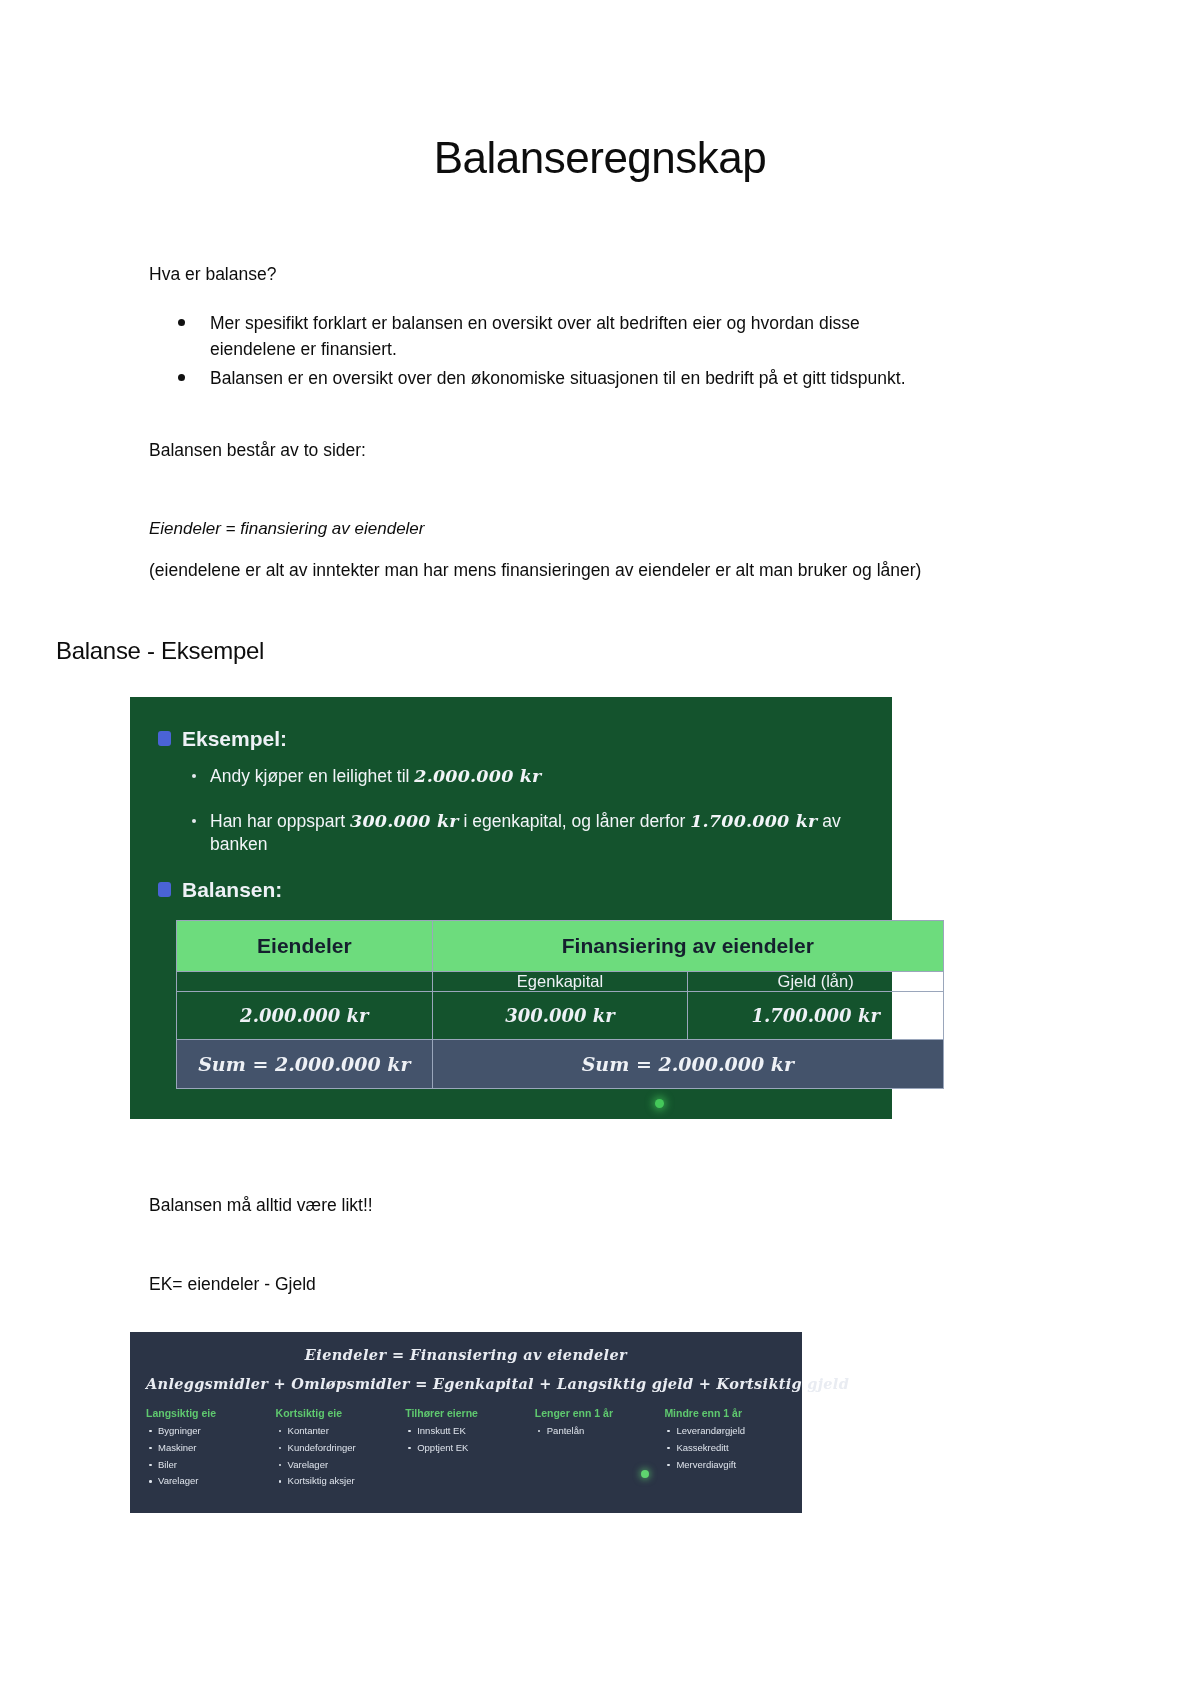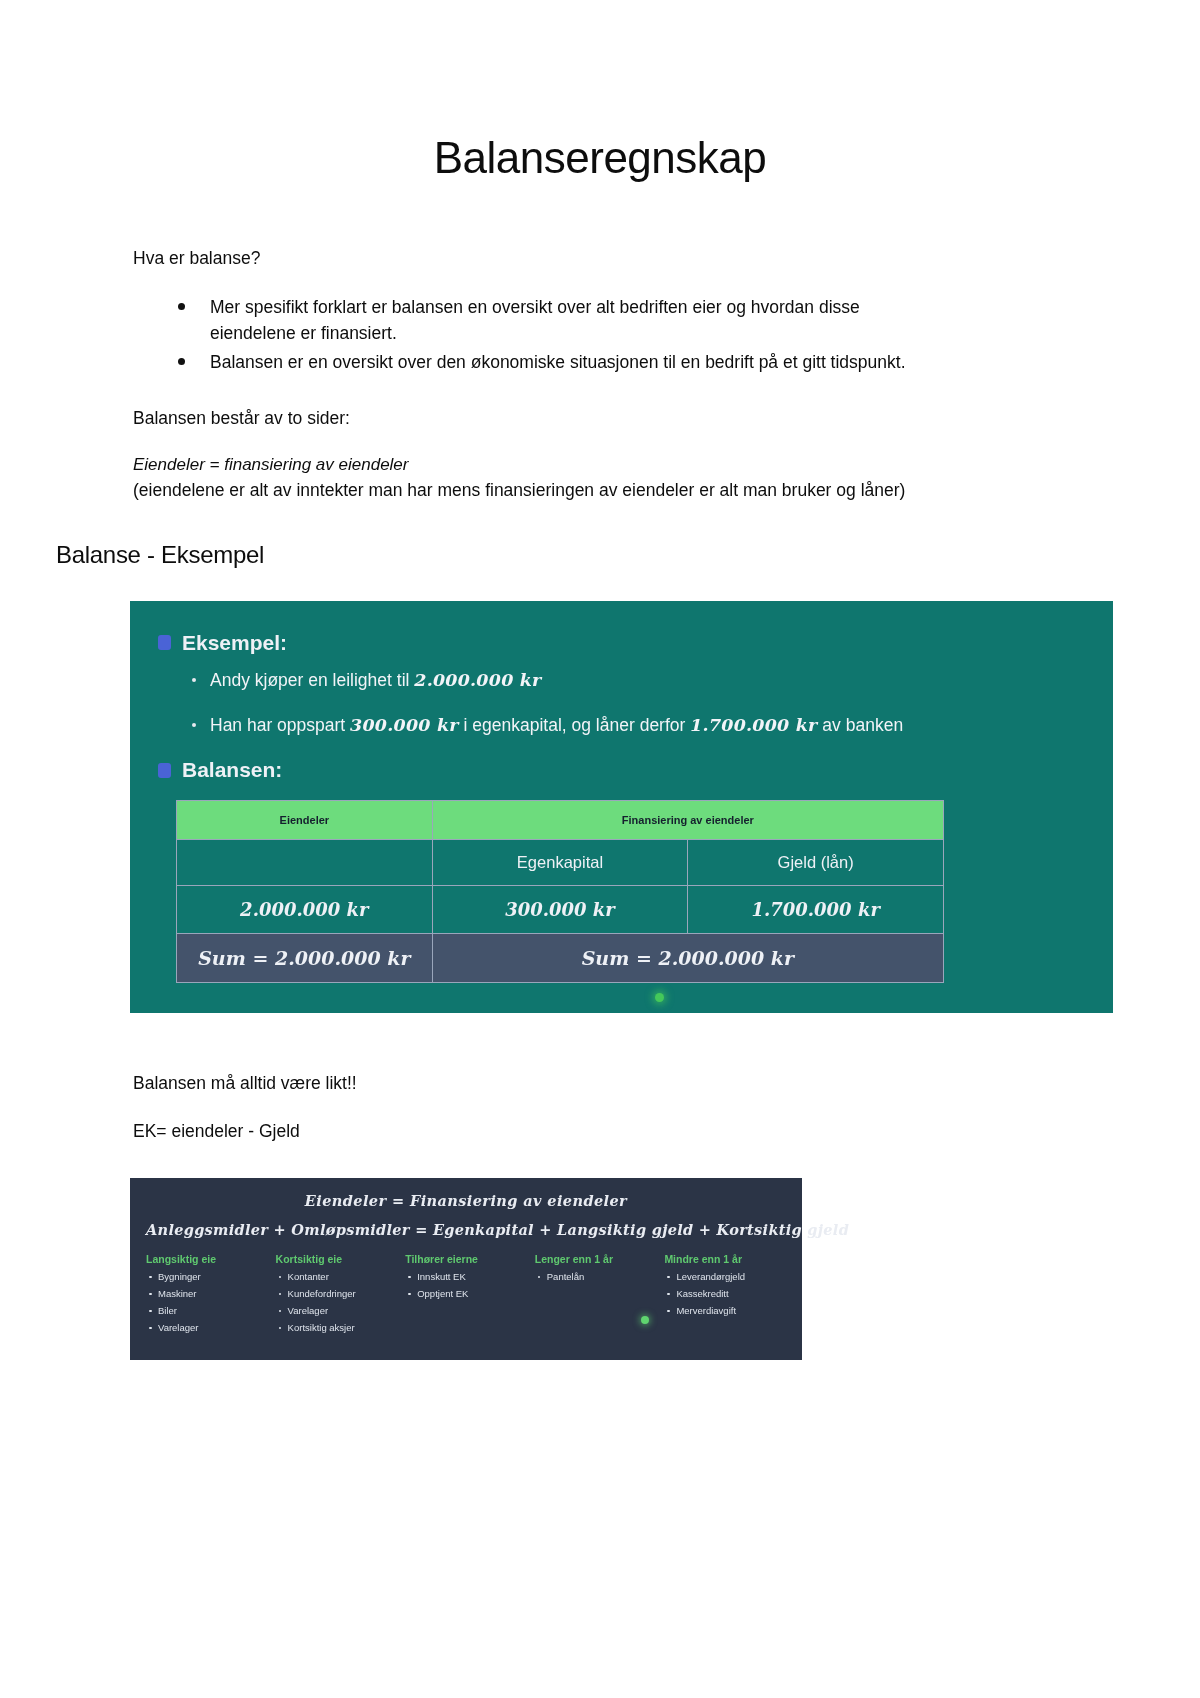--- a/index.html
+++ b/index.html
@@ -31,21 +31,21 @@
     letter-spacing: -0.5px;
     margin: 0;
     padding-top: 134px;
     line-height: 1.1;
   }
 
   
   .body-text {
     font-size: 17.5px;
     line-height: 1.45;
-    margin: 0;
+    margin: 16px;
     padding: 0 16px 0 133px;
   }
   .q-line { padding-top: 64px; }
 
   .bullets {
     margin: 22px 0 0 0;
     padding: 0 0 0 210px;
     list-style: none;
   }
   .bullets li {
@@ -79,22 +79,22 @@
     font-weight: normal;
     margin: 0;
     padding: 38px 0 0 56px;
     letter-spacing: -0.3px;
   }
 
   
   .slide {
     position: relative;
     margin: 32px 0 0 130px;
-    width: 983px;
-    background: #0f766e;
+    width: 762px;
+    background: #14532d;
     padding: 26px 28px 30px 28px;
     box-sizing: border-box;
     color: #eef1f6;
   }
   .slide-head {
     display: flex;
     align-items: center;
     gap: 11px;
     font-size: 21px;
     font-weight: bold;
@@ -140,31 +140,31 @@
 
   
   .bal-table {
     border-collapse: collapse;
     width: 768px;
     margin: 18px 0 0 18px;
     table-layout: fixed;
   }
   .bal-table td, .bal-table th {
     border: 1.5px solid #9aa6bb;
-    padding: 13px 6px;
+    padding: 0 6px;
     text-align: center;
     font-size: 16.5px;
     color: #eef1f6;
     font-weight: normal;
   }
   .bal-table th.hdr {
     background: #6ddc7d;
     color: #15202e;
     font-weight: bold;
-    font-size: 11px;
+    font-size: 21px;
     padding: 13px 6px;
   }
   .bal-table td.val {
     font-family: "DejaVu Serif", serif;
     font-style: italic;
     font-weight: bold;
     font-size: 18px;
     padding: 13px 6px;
   }
   .bal-table td.sum {

